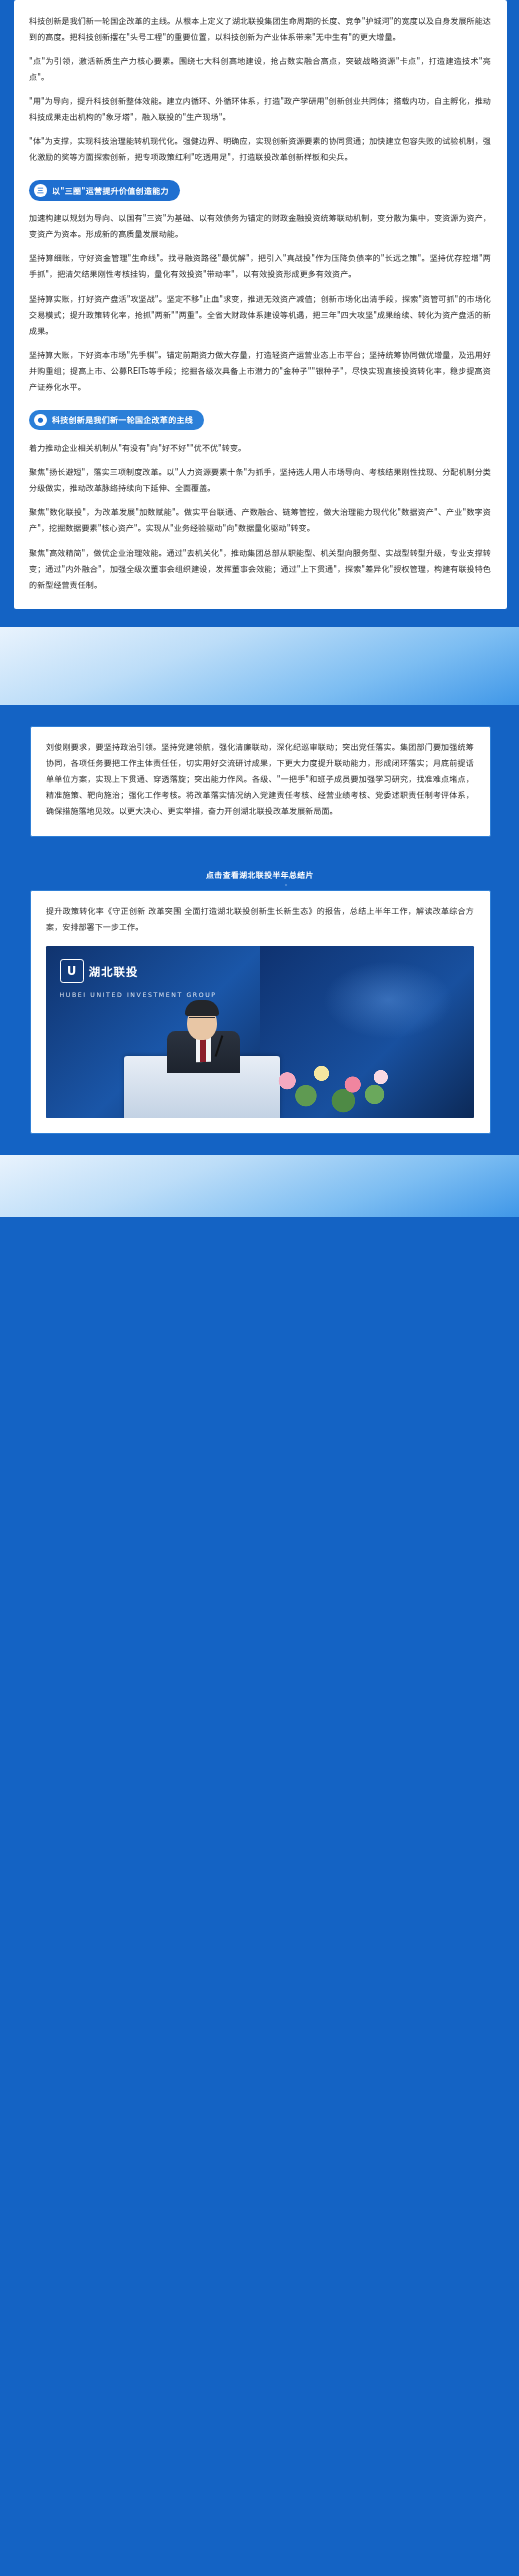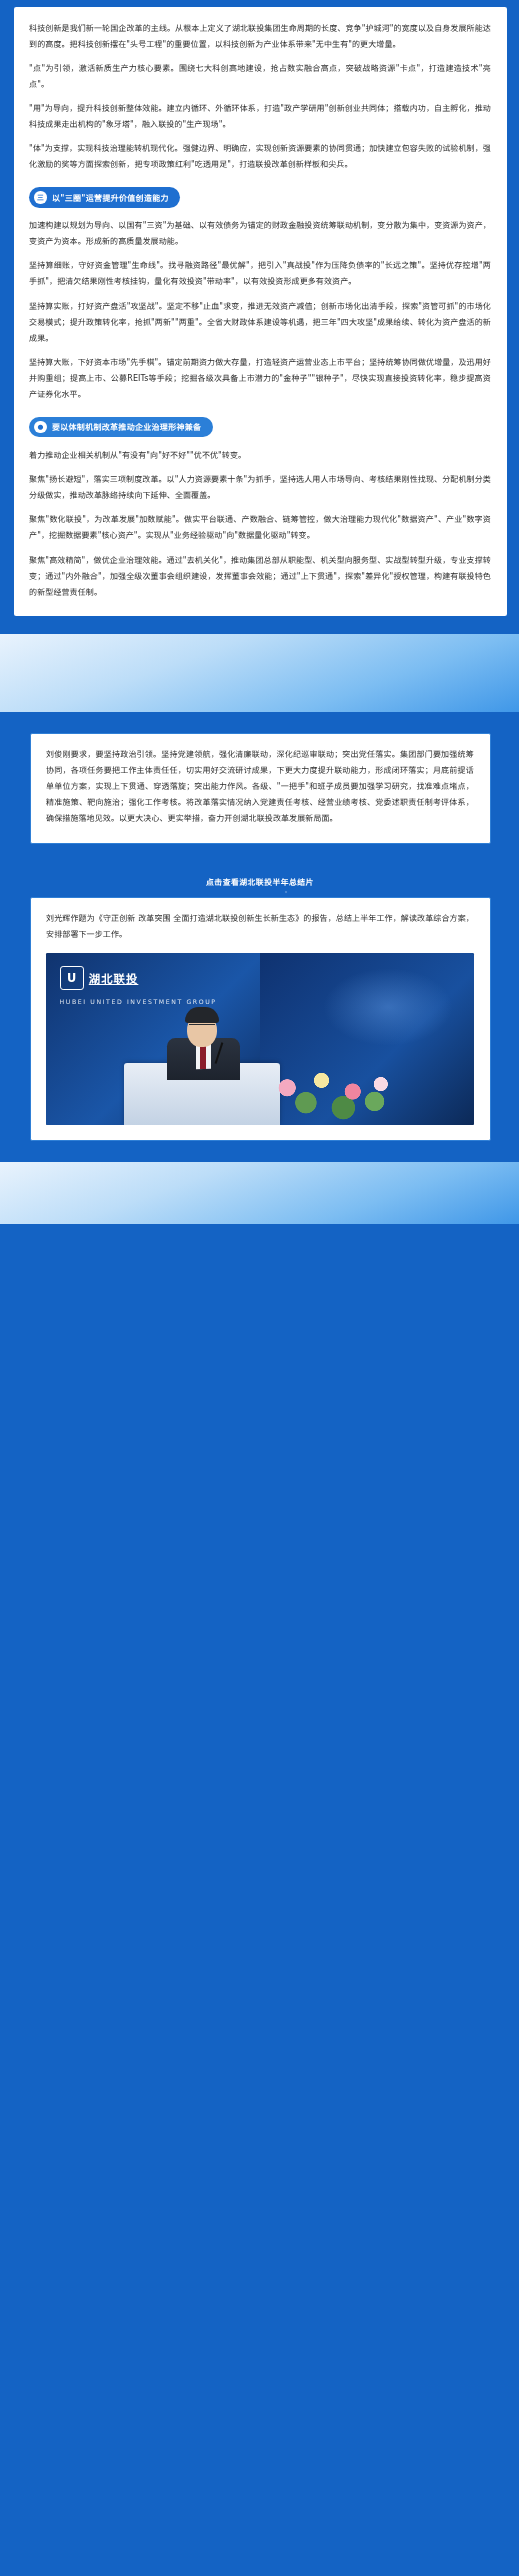--- a/index.html
+++ b/index.html
@@ -3,21 +3,21 @@
 <meta charset="utf-8">
 <style>
   * { box-sizing: border-box; }
   html, body {
     margin: 0; padding: 0;
     background: #1463c4;
     font-family: "DejaVu Sans", "Liberation Sans", sans-serif;
   }
   .page {
     width: 520px;
-    margin: 7px auto;
+    margin: 0 auto;
     position: relative;
     background: linear-gradient(180deg,#1463c4 0%,#1463c4 100%);
     overflow: hidden;
   }
   
   .bg-band {
     position: relative;
     width: 100%;
     background: #1463c4;
   }
@@ -122,21 +122,21 @@
     display: flex; align-items: center; gap: 5.2px;
     color: #fff;
   }
   .photo-logo .mark {
     width: 24px; height: 24px;
     border: 1.6px solid #ffffff;
     border-radius: 3.1px;
     display:flex; align-items:center; justify-content:center;
     font-size: 11.4px; font-weight: bold;
   }
-  .photo-logo .txt { font-size: 11.4px; font-weight: bold; letter-spacing: 1px; text-decoration: underline; }
+  .photo-logo .txt { font-size: 11.4px; font-weight: bold; letter-spacing: 1px; }
   .photo-sub {
     position:absolute; left: 13.5px; top: 45px;
     color: rgba(255,255,255,.85);
     font-size: 6.2px; letter-spacing: 1.6px;
   }
   .podium {
     position: absolute;
     left: 78px; bottom: 0;
     width: 156px; height: 62px;
     background: linear-gradient(180deg,#e8eef6 0%,#c3d2e4 100%);
@@ -219,21 +219,21 @@
       </div>
 
       <p>加速构建以规划为导向、以国有"三资"为基础、以有效债务为锚定的财政金融投资统筹联动机制，变分散为集中，变资源为资产，变资产为资本。形成新的高质量发展动能。</p>
       <p>坚持算细账，守好资金管理"生命线"。找寻融资路径"最优解"，把引入"真战投"作为压降负债率的"长远之策"。坚持优存控增"两手抓"，把清欠结果刚性考核挂钩，量化有效投资"带动率"，以有效投资形成更多有效资产。</p>
       <p>坚持算实账，打好资产盘活"攻坚战"。坚定不移"止血"求变，推进无效资产减值；创新市场化出清手段，探索"资管可抓"的市场化交易模式；提升政策转化率，抢抓"两新""两重"。全省大财政体系建设等机遇，把三年"四大攻坚"成果给续、转化为资产盘活的新成果。</p>
       <p>坚持算大账，下好资本市场"先手棋"。锚定前期资力做大存量，打造轻资产运营业态上市平台；坚持统筹协同做优增量，及迅用好并购重组；提高上市、公募REITs等手段；挖掘各级次具备上市潜力的"金种子""银种子"，尽快实现直接投资转化率，稳步提高资产证券化水平。</p>
 
       <div class="pill-row">
         <span class="pill alt">
           <span class="num">●</span>
-          <span>要以体制机制改革推动企业治理形神兼备</span>
+          <span>科技创新是我们新一轮国企改革的主线</span>
         </span>
       </div>
 
       <p>着力推动企业相关机制从"有没有"向"好不好""优不优"转变。</p>
       <p>聚焦"扬长避短"，落实三项制度改革。以"人力资源要素十条"为抓手，坚持选人用人市场导向、考核结果刚性找现、分配机制分类分级做实，推动改革脉络持续向下延伸、全面覆盖。</p>
       <p>聚焦"数化联投"，为改革发展"加数赋能"。做实平台联通、产数融合、链筹管控，做大治理能力现代化"数据资产"、产业"数字资产"，挖掘数据要素"核心资产"。实现从"业务经验驱动"向"数据量化驱动"转变。</p>
       <p>聚焦"高效精简"，做优企业治理效能。通过"去机关化"，推动集团总部从职能型、机关型向服务型、实战型转型升级，专业支撑转变；通过"内外融合"，加强全级次董事会组织建设，发挥董事会效能；通过"上下贯通"，探索"差异化"授权管理，构建有联投特色的新型经营责任制。</p>
     </div>
   </div>
 
@@ -242,21 +242,21 @@
   <div class="bg-band deco band-pad">
     <div class="card outlined">
       <p>刘俊刚要求，要坚持政治引领。坚持党建领航，强化清廉联动，深化纪巡审联动；突出党任落实。集团部门要加强统筹协同，各项任务要把工作主体责任任，切实用好交流研讨成果，下更大力度提升联动能力，形成闭环落实；月底前提话单单位方案，实现上下贯通、穿透落旋；突出能力作风。各级、"一把手"和班子成员要加强学习研究，找准难点堵点，精准施策、靶向施治；强化工作考核。将改革落实情况纳入党建责任考核、经营业绩考核、党委述职责任制考评体系，确保措施落地见效。以更大决心、更实举措，奋力开创湖北联投改革发展新局面。</p>
     </div>
 
     <div class="divider-space"></div>
 
     <div class="caption-strip">点击查看湖北联投半年总结片</div>
 
     <div class="card outlined">
-      <p>刘光辉作题为《守正创新 改革突围 全面打造湖北联投创新生长新生态》的报告，总结上半年工作，解读改革综合方案，安排部署下一步工作。</p>
+      <p>提升政策转化率《守正创新 改革突围 全面打造湖北联投创新生长新生态》的报告，总结上半年工作，解读改革综合方案，安排部署下一步工作。</p>
 
       <div class="photo-wrap">
         <div class="photo-bg-left"></div>
         <div class="photo-bg-right"></div>
         <div class="screen-glow"></div>
 
         <div class="photo-logo">
           <span class="mark">U</span>
           <span class="txt">湖北联投</span>
         </div>

